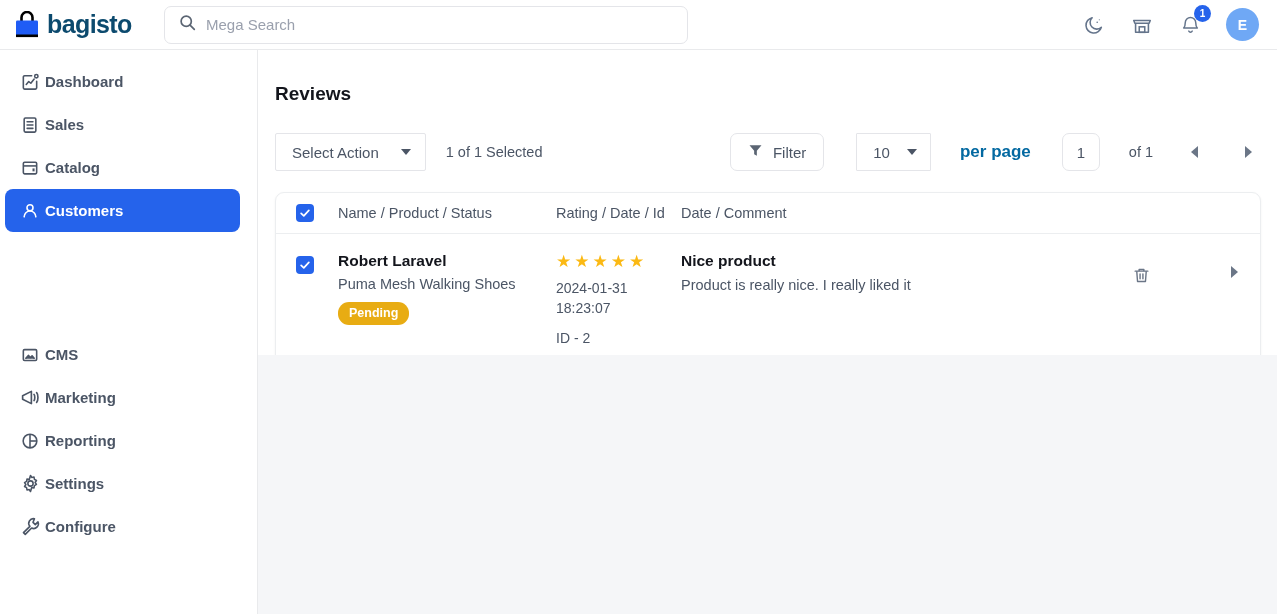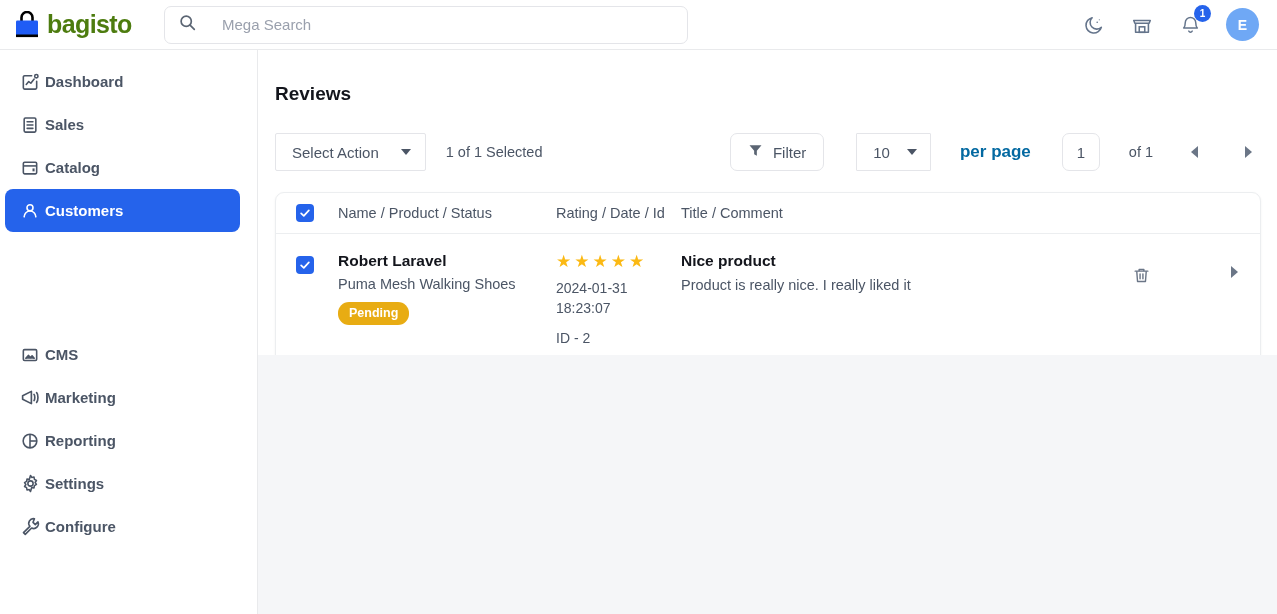--- a/index.html
+++ b/index.html
@@ -16,27 +16,27 @@
     height: 50px; width: 100%;
     background: #ffffff;
     border-bottom: 1px solid #e9eaec;
     display: flex; align-items: center;
     padding: 0 18px 0 14px;
     position: relative; z-index: 5;
   }
   .brand { display: flex; align-items: center; gap: 7px; width: 124px; }
   .brand-mark { width: 26px; height: 28px; position: relative; }
   .brand-name {
-    font-size: 25px; font-weight: bold; color: #4d7c0f; letter-spacing: -0.6px;
+    font-size: 25px; font-weight: bold; color: #0c4a6e; letter-spacing: -0.6px;
   }
   .searchbox {
     margin-left: 26px;
     width: 524px; height: 38px;
     border: 1px solid #e4e5e9; border-radius: 7px;
-    display: flex; align-items: center; gap: 26px;
+    display: flex; align-items: center; gap: 10px;
     padding: 0 14px;
     background: #fff;
   }
   .search-placeholder { font-size: 15px; color: #9aa0ad; }
   .header-right { margin-left: auto; display: flex; align-items: center; gap: 24px; }
   .hicon { width: 24px; height: 24px; display: flex; align-items: center; justify-content: center; color: #64748b; position: relative; }
   .badge {
     position: absolute; top: -8px; right: -9px;
     background: #2563eb; color: #fff;
     font-size: 10px; font-weight: bold;
@@ -380,21 +380,21 @@
 
     <div class="card">
       <div class="thead">
         <span class="cb">
           <svg width="12" height="12" viewBox="0 0 14 14">
               <polyline points="2.5,7.4 5.6,10.3 11.5,4" fill="none" stroke="#fff" stroke-width="2" stroke-linecap="round" stroke-linejoin="round"></polyline>
             </svg>
         </span>
         <span class="col-name">Name / Product / Status</span>
         <span class="col-rating">Rating / Date / Id</span>
-        <span class="col-title">Title / Comment</span>
+        <span class="col-title">Date / Comment</span>
       </div>
 
       <div class="trow">
         <span class="cb">
           <svg width="12" height="12" viewBox="0 0 14 14">
               <polyline points="2.5,7.4 5.6,10.3 11.5,4" fill="none" stroke="#fff" stroke-width="2" stroke-linecap="round" stroke-linejoin="round"></polyline>
             </svg>
         </span>
 
         <div class="cell-name">

